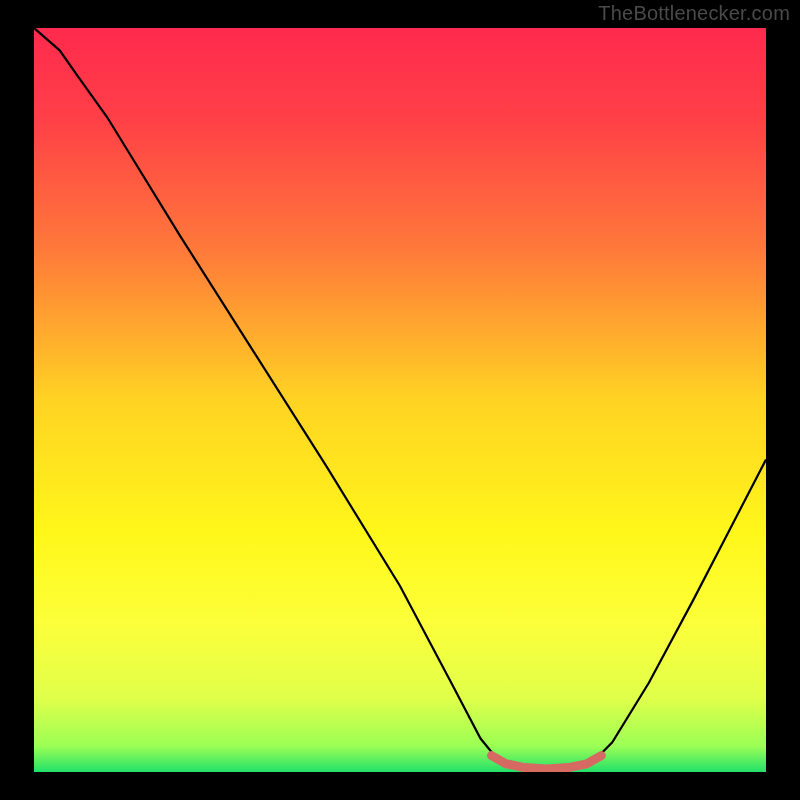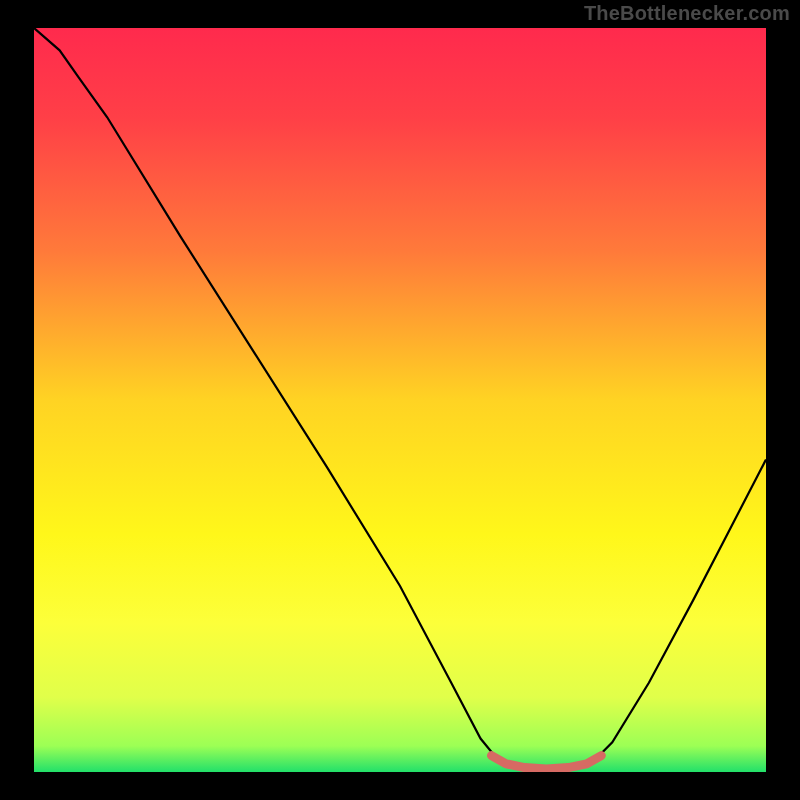--- a/index.html
+++ b/index.html
@@ -17,21 +17,21 @@
     top: 0;
     width: 800px;
     height: 800px;
   }
   .attribution {
     position: absolute;
     top: 2px;
     right: 10px;
     color: #4a4a4a;
     font-size: 20px;
-    font-weight: 700;
+    font-weight: 400;
     letter-spacing: 0.2px;
   }
 </style>
 </head>
 <body>
 
 <svg class="canvas" viewBox="0 0 800 800" preserveAspectRatio="none">
   <defs>
     <linearGradient id="bg-grad" x1="0" y1="0" x2="0" y2="1">
         <stop offset="0%" stop-color="#ff2a4d"></stop>

